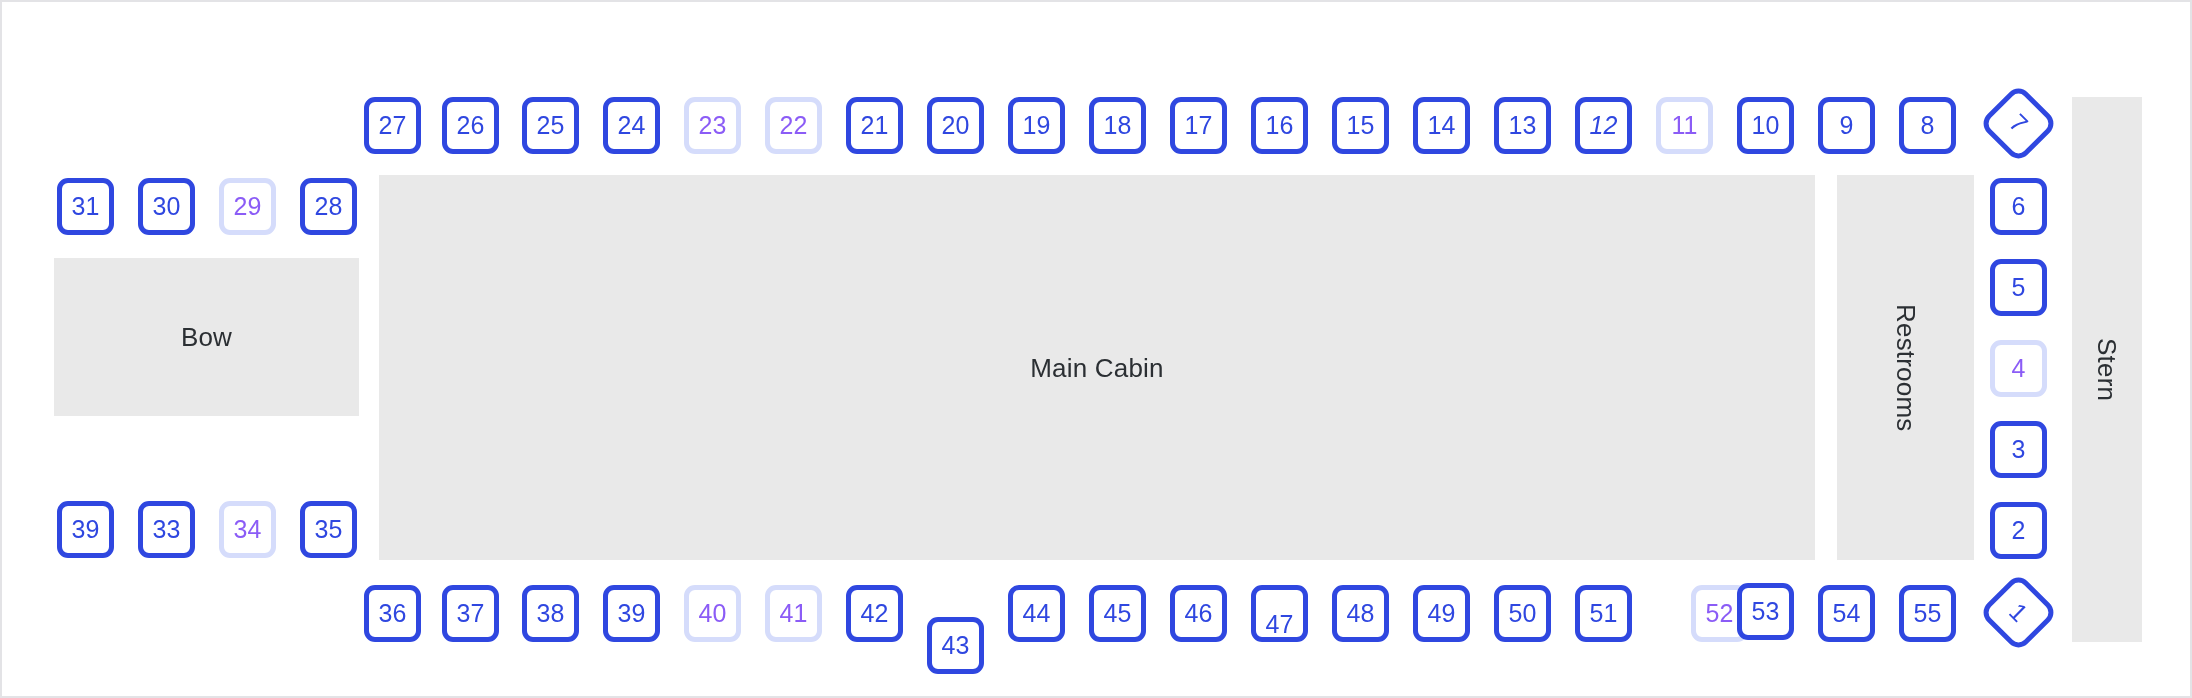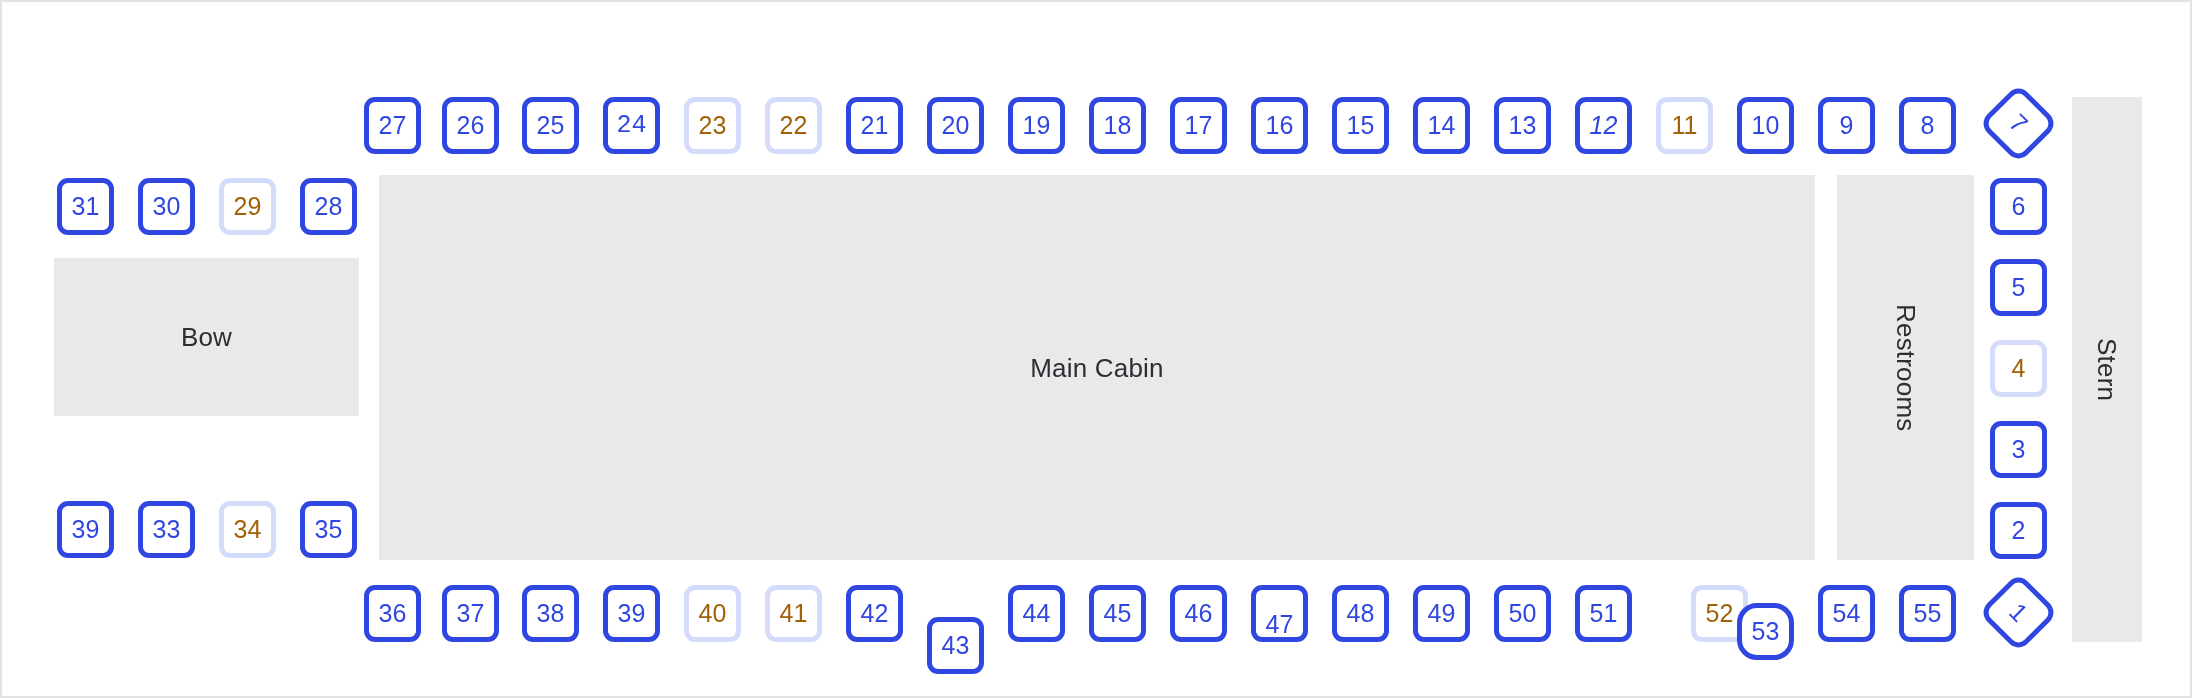--- a/index.html
+++ b/index.html
@@ -46,21 +46,21 @@
     background:#ffffff;
     display:flex;align-items:center;justify-content:center;
     font-size:25px;
     color:#2f47e0;
     line-height:1;
     cursor:pointer;
     user-select:none;
   }
   .seat.disabled{
     border-color:#d5dcfb;
-    color:#a16207;
+    color:#8b5cf6;
     cursor:default;
   }
   .seat.corner{
     transform:rotate(45deg);
     border-radius:13px;
   }
   .seat.corner .lbl{
     display:block;
   }
 </style>
@@ -88,21 +88,21 @@
   <div id="seat-layer">
       <div class="seat" style="left: 362px; top: 95px;">
         <span class="lbl">27</span>
       </div>
       <div class="seat" style="left: 440px; top: 95px;">
         <span class="lbl">26</span>
       </div>
       <div class="seat" style="left: 520px; top: 95px;">
         <span class="lbl">25</span>
       </div>
-      <div class="seat" style="left: 601px; top: 95px; font-family: Liberation Mono, monospace;">
+      <div class="seat" style="left: 601px; top: 95px;">
         <span class="lbl">24</span>
       </div>
       <div class="seat disabled" style="left: 682px; top: 95px;">
         <span class="lbl">23</span>
       </div>
       <div class="seat disabled" style="left: 763px; top: 95px;">
         <span class="lbl">22</span>
       </div>
       <div class="seat" style="left: 844px; top: 95px;">
         <span class="lbl">21</span>
@@ -190,21 +190,21 @@
       </div>
       <div class="seat" style="left: 1492px; top: 583px;">
         <span class="lbl">50</span>
       </div>
       <div class="seat" style="left: 1573px; top: 583px;">
         <span class="lbl">51</span>
       </div>
       <div class="seat disabled" style="left: 1654px; top: 583px; margin-left: 35px;">
         <span class="lbl">52</span>
       </div>
-      <div class="seat" style="left: 1735px; top: 601px; border-radius: 20px;">
+      <div class="seat" style="left: 1735px; top: 581px;">
         <span class="lbl">53</span>
       </div>
       <div class="seat" style="left: 1816px; top: 583px;">
         <span class="lbl">54</span>
       </div>
       <div class="seat" style="left: 1897px; top: 583px;">
         <span class="lbl">55</span>
       </div>
       <div class="seat" style="left: 55px; top: 176px;">
         <span class="lbl">31</span>

